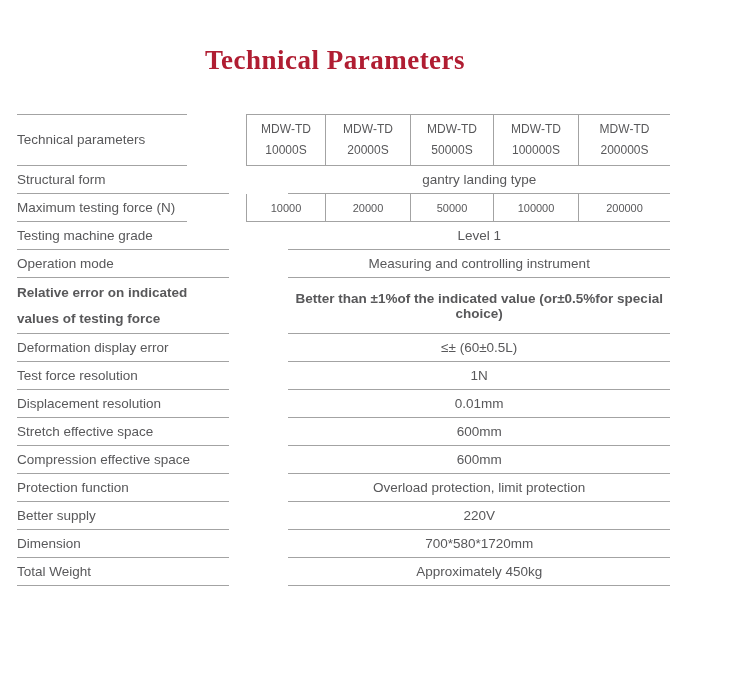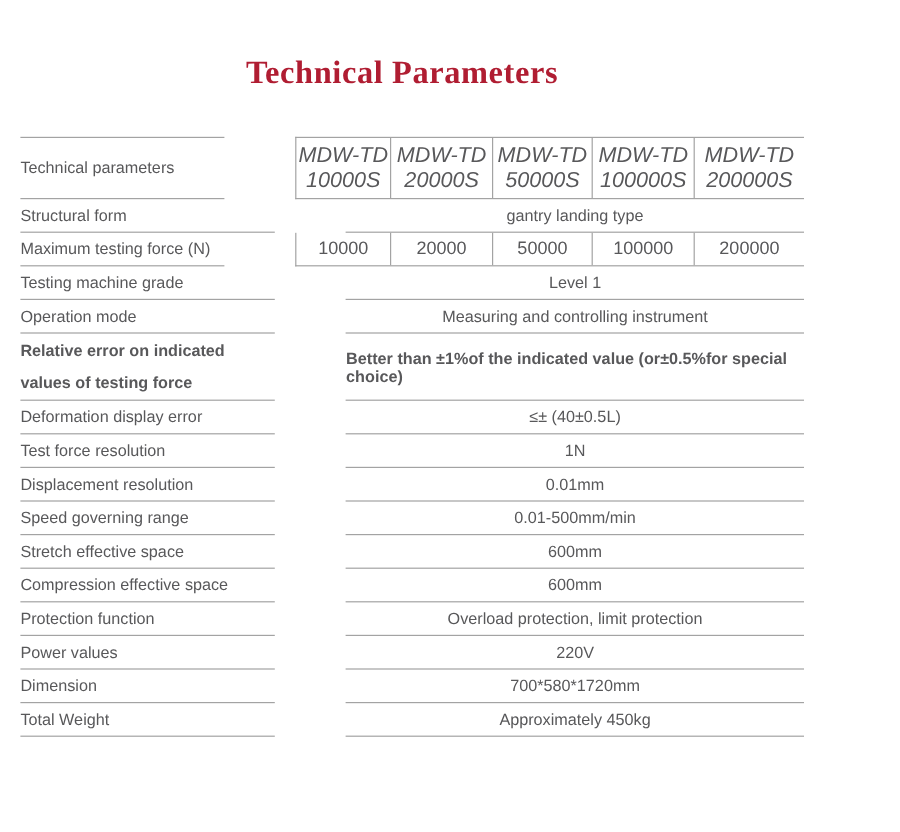--- a/index.html
+++ b/index.html
@@ -45,37 +45,38 @@
     border-bottom: 1px solid #a3a3a3;
   }
   .row-top .lcell, .row-top .rcell { border-top: 1px solid #a3a3a3; }
   .h52 { height: 52px; }
   .h28 { height: 28px; }
   .h56 { height: 56px; font-weight: bold; }
   .rcell.spanned {
     display: flex;
     align-items: center;
     justify-content: center;
+    text-align: center;
   }
   .rcell.boxed {
     display: grid;
     grid-template-columns: 79px 85px 83px 85px 92px;
     border-left: 1px solid #a3a3a3;
   }
   .mcell, .vcell {
     box-sizing: border-box;
     border-right: 1px solid #a3a3a3;
     display: flex;
     flex-direction: column;
     align-items: center;
     justify-content: center;
     text-align: center;
   }
-  .mcell { font-size: 18px; line-height: 21px; font-style: italic; }
-  .vcell { font-size: 15px; }
+  .mcell { font-size: 12px; line-height: 21px; }
+  .vcell { font-size: 11px; }
 </style>
 </head>
 <body>
 
 <div class="page">
 
   <h1 class="page-title">Technical Parameters</h1>
 
   <div class="spec-table">
 
@@ -172,21 +173,21 @@
         <span>Better than ±1%of the indicated value (or±0.5%for special choice)</span>
       </div>
     </div>
 
     <div class="row">
       <div class="lcell h28">
         <span>Deformation display error</span>
       </div>
       <div class="gap"></div>
       <div class="rcell h28 spanned">
-        <span>≤± (40±0.5L)</span>
+        <span>≤± (60±0.5L)</span>
       </div>
     </div>
 
     <div class="row">
       <div class="lcell h28">
         <span>Test force resolution</span>
       </div>
       <div class="gap"></div>
       <div class="rcell h28 spanned">
         <span>1N</span>
@@ -196,29 +197,20 @@
     <div class="row">
       <div class="lcell h28">
         <span>Displacement resolution</span>
       </div>
       <div class="gap"></div>
       <div class="rcell h28 spanned">
         <span>0.01mm</span>
       </div>
     </div>
 
-    <div class="row">
-      <div class="lcell h28">
-        <span>Speed governing range</span>
-      </div>
-      <div class="gap"></div>
-      <div class="rcell h28 spanned">
-        <span>0.01-500mm/min</span>
-      </div>
-    </div>
 
     <div class="row">
       <div class="lcell h28">
         <span>Stretch effective space</span>
       </div>
       <div class="gap"></div>
       <div class="rcell h28 spanned">
         <span>600mm</span>
       </div>
     </div>
@@ -238,21 +230,21 @@
         <span>Protection function</span>
       </div>
       <div class="gap"></div>
       <div class="rcell h28 spanned">
         <span>Overload protection, limit protection</span>
       </div>
     </div>
 
     <div class="row">
       <div class="lcell h28">
-        <span>Power values</span>
+        <span>Better supply</span>
       </div>
       <div class="gap"></div>
       <div class="rcell h28 spanned">
         <span>220V</span>
       </div>
     </div>
 
     <div class="row">
       <div class="lcell h28">
         <span>Dimension</span>

